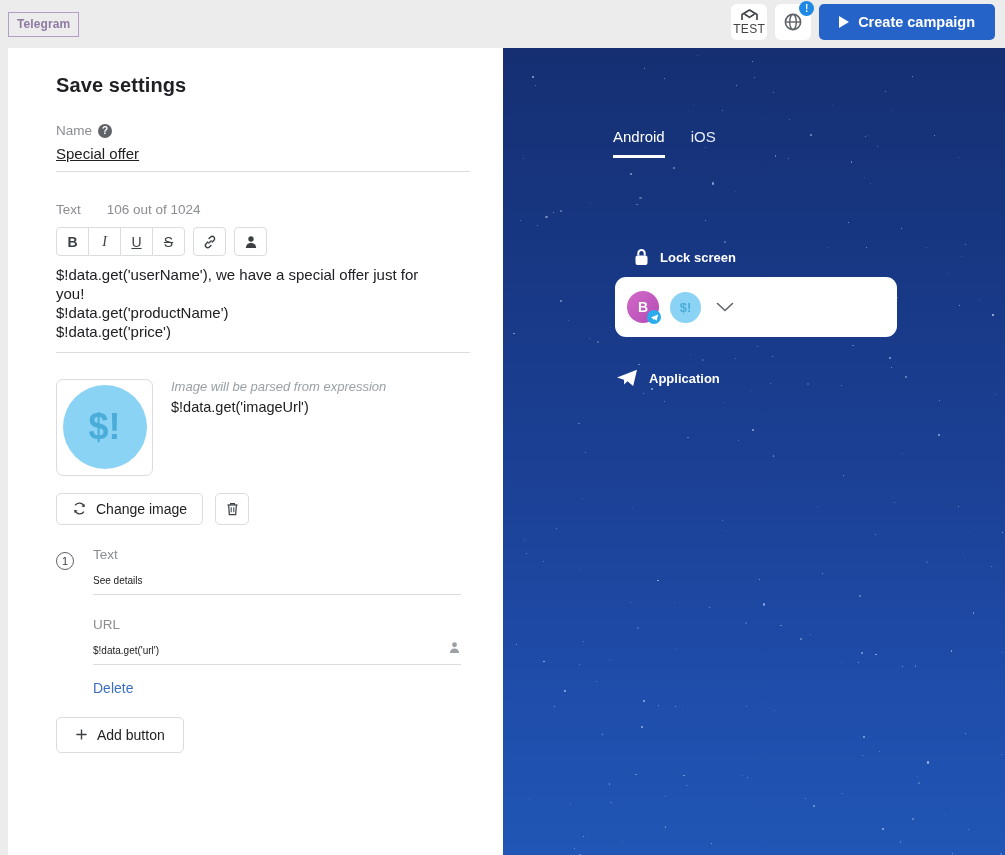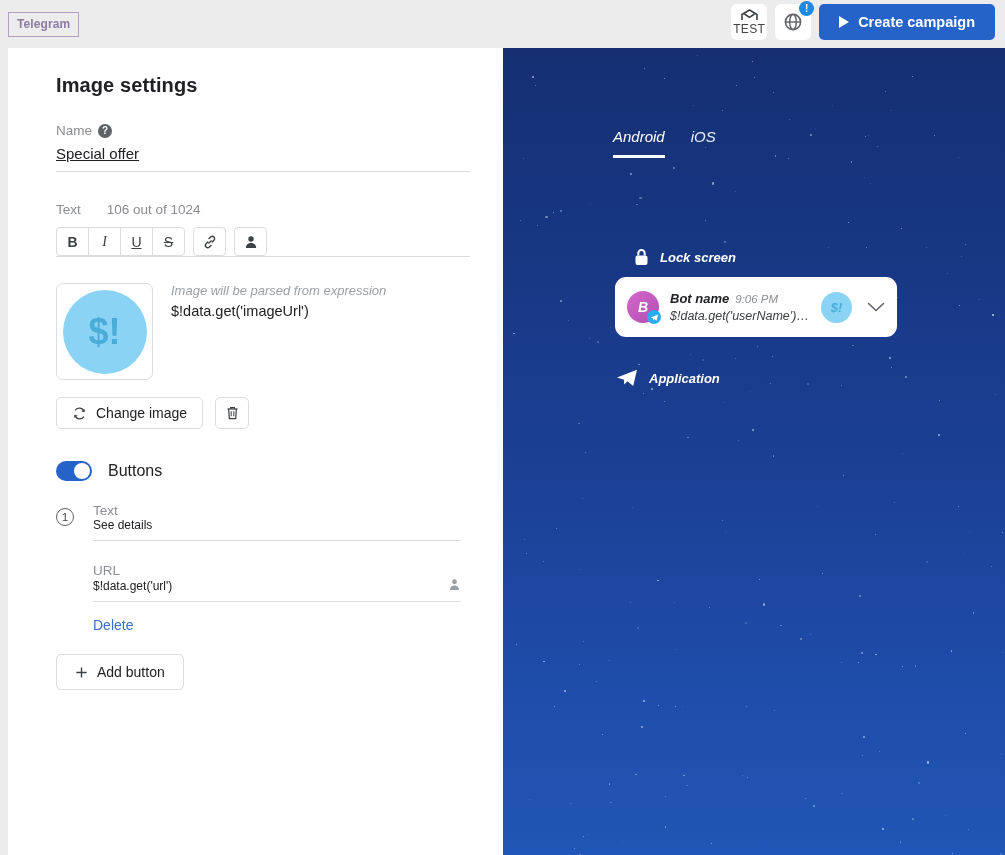--- a/index.html
+++ b/index.html
@@ -132,34 +132,33 @@
   .toggle-label { font-size: 16px; color: #202124; }
 
   .btn-item { display: flex; gap: 19px; margin-top: 22px; }
   .num-circle {
     width: 18px; height: 18px; border-radius: 50%; border: 1px solid #5f6368;
     font-size: 11px; color: #3c4043; display: flex; align-items: center;
     justify-content: center; flex: none; margin-top: 5px;
   }
   .btn-fields { flex: 1; }
   .sub-label { font-size: 13.5px; color: #8a8d91; }
-  .sub-value { font-size: 12px; color: #202124; margin-top: 0; padding-bottom: 8px; }
+  .sub-value { font-size: 10px; color: #202124; margin-top: 13px; padding-bottom: 8px; }
   .uline2 { border-bottom: 1px solid #dadce0; width: 368px; }
   .urlrow { display: flex; align-items: flex-end; justify-content: space-between; width: 368px; }
   .link-del { font-size: 14px; color: #3b6fc4; margin-top: 15px; cursor: pointer; }
   .addbtn-wrap { margin-top: 21px; }
 
   svg { display: block; }
 
   
   .preview {
     position: absolute; left: 503px; top: 48px; width: 502px; height: 807px;
     background: linear-gradient(to bottom, #152f72 0%, #173681 22%, #1b4094 52%, #1f4dab 80%, #2056b5 100%);
     overflow: hidden;
-    font-style: italic;
   }
   .stars { position: absolute; inset: 0; }
   .star { position: absolute; background: #cfe0ff; border-radius: 50%; }
 
   .tabs { position: absolute; left: 110px; top: 80px; display: flex; gap: 26px; }
   .tab {
     font-size: 15px; color: #e8eefc; padding-bottom: 10px; cursor: pointer;
     border-bottom: 3px solid transparent;
   }
   .tab.active { color: #ffffff; border-bottom-color: #ffffff; }
@@ -234,21 +233,21 @@
       <button class="btn-blue">
         <span class="play-tri"></span>
         <span>Create campaign</span>
       </button>
     </div>
   </div>
 
   <div class="leftpanel">
     <div class="lp-inner">
 
-      <div class="h-title">Image settings</div>
+      <div class="h-title">Save settings</div>
 
       <div class="field">
         <div class="flabel">
           <span>Name</span>
           <span class="qmark">?</span>
         </div>
         <div class="fvalue">Special offer</div>
         <div class="uline"></div>
       </div>
 
@@ -284,20 +283,24 @@
         <button class="rt-btn solo">
           <span>
             <svg width="14" height="14" viewBox="0 0 14 14">
               <circle cx="7" cy="4" r="2.7" fill="#3c4043"></circle>
               <path d="M1.8 13 a5.2 5.2 0 0 1 10.4 0 Z" fill="#3c4043"></path>
             </svg>
           </span>
         </button>
       </div>
 
+      <div class="bodytext">$!data.get('userName'), we have a special offer just for
+you!
+$!data.get('productName')
+$!data.get('price')</div>
       <div class="uline"></div>
 
       <div class="field">
         <div class="img-row">
           <div class="img-thumb">
             <div class="dollar-circle" style="width:84px;height:84px;font-size:36px;">$!</div>
           </div>
           <div>
             <div class="img-note-it">Image will be parsed from expression</div>
             <div class="img-note-val">$!data.get('imageUrl')</div>
@@ -321,26 +324,20 @@
                 <path d="M2.6 4.2 H13.4" stroke="#3c4043" stroke-width="1.3"></path>
                 <path d="M6 4.2 V2.8 h4 v1.4" fill="none" stroke="#3c4043" stroke-width="1.3"></path>
                 <path d="M3.9 4.2 L4.6 14.4 h6.8 L12.1 4.2" fill="none" stroke="#3c4043" stroke-width="1.3"></path>
                 <path d="M6.6 6.6 V12 M9.4 6.6 V12" stroke="#3c4043" stroke-width="1.1"></path>
               </svg>
             </span>
           </button>
         </div>
       </div>
 
-      <div class="toggle-row">
-        <div class="toggle">
-          <div class="knob"></div>
-        </div>
-        <div class="toggle-label">Buttons</div>
-      </div>
 
       <div class="btn-item">
         <div class="num-circle">1</div>
         <div class="btn-fields">
           <div class="sub-label">Text</div>
           <div class="sub-value">See details</div>
           <div class="uline2"></div>
 
           <div class="sub-label" style="margin-top:22px;">URL</div>
           <div class="urlrow">
@@ -583,27 +580,20 @@
 
     <div class="notif-card">
       <div class="avatar">
         <span>B</span>
         <span class="tgdot">
           <svg width="9" height="9" viewBox="0 0 10 10">
             <path d="M1 5 L9 1.6 L7.4 8.6 L5 6.8 L3.7 8.1 L3.6 6.3 Z" fill="#fff"></path>
           </svg>
         </span>
       </div>
-      <div class="notif-txt">
-        <div class="notif-line1">
-          <span class="notif-name">Bot name</span>
-          <span class="notif-time">9:06 PM</span>
-        </div>
-        <div class="notif-body">$!data.get('userName'), …</div>
-      </div>
       <div class="dollar-circle notif-thumb">$!</div>
       <span class="chev">
         <svg width="18" height="11" viewBox="0 0 18 11">
           <path d="M1.5 1.5 L9 8.5 L16.5 1.5" fill="none" stroke="#5f6368" stroke-width="1.6" stroke-linecap="round"></path>
         </svg>
       </span>
     </div>
 
     <div class="sec-head sec-app">
       <span>

